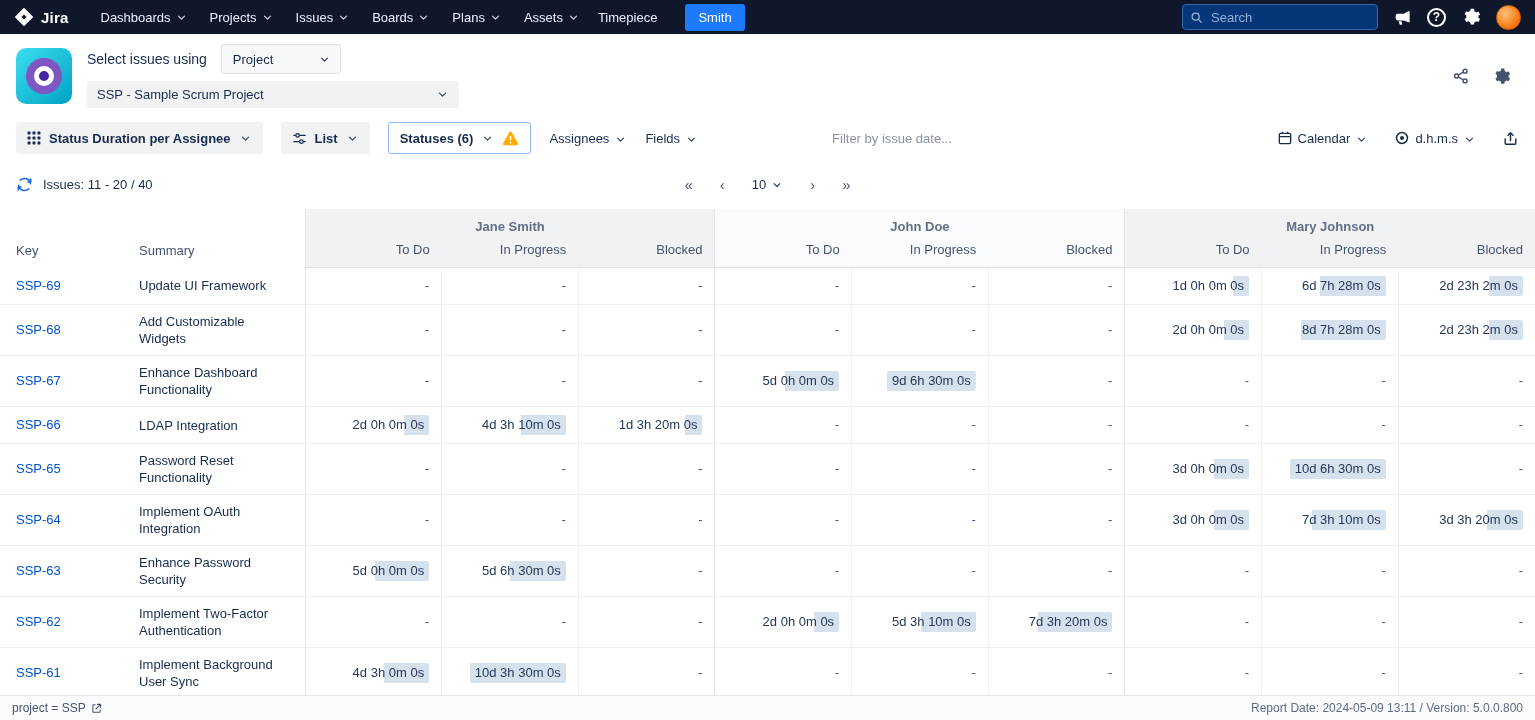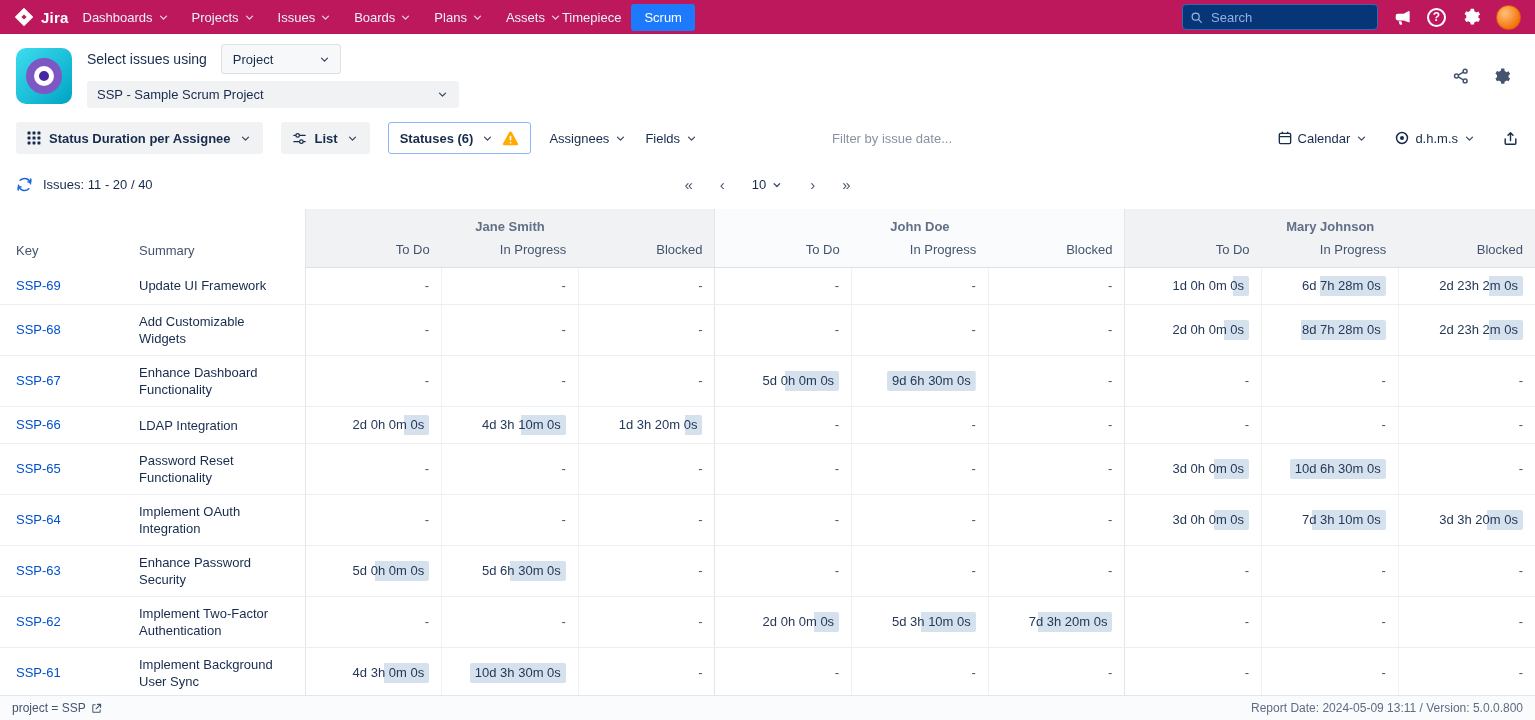--- a/index.html
+++ b/index.html
@@ -2,21 +2,21 @@
 <html><head>
 <meta charset="utf-8">
 <style>
   * { margin:0; padding:0; box-sizing:border-box; }
   html,body { width:1535px; height:720px; overflow:hidden; }
   body { font-family:"Liberation Sans","DejaVu Sans",sans-serif; font-size:13px; color:#172B4D; background:#fff; position:relative; }
   button { font-family:inherit; cursor:pointer; }
   .chev { flex:none; opacity:.85; }
 
   
-  .topnav { height:34px; background:#be185d; display:flex; align-items:center; padding:0 14px; color:#fff; }
+  .topnav { height:34px; background:#0f172a; display:flex; align-items:center; padding:0 14px; gap:18px; color:#fff; }
   .brand { display:flex; align-items:center; gap:7px; font-size:15px; font-weight:700; letter-spacing:.2px; margin-right:14px; }
   .nav-items { display:flex; align-items:center; gap:22px; }
   .nav-item { background:none; border:none; color:#E9F2FF; font-size:13px; display:inline-flex; align-items:center; gap:4px; padding:2px 0; }
   .create-btn { background:#1D7AFC; color:#fff; border:none; border-radius:3px; padding:6px 13px; font-size:13px; font-weight:500; margin-left:10px; }
   .nav-right { margin-left:auto; display:flex; align-items:center; gap:15px; }
   .search-wrap { position:relative; display:flex; align-items:center; }
   .search-wrap svg { position:absolute; left:8px; }
   .search-input { width:196px; height:26px; background:#063578; border:1px solid #3B66AD; border-radius:4px; color:#fff; padding:0 8px 0 28px; font-size:13px; font-family:inherit; }
   .search-input::placeholder { color:#94B1E0; }
   .icon-btn { background:none; border:none; color:#fff; display:flex; align-items:center; }
@@ -31,21 +31,21 @@
   .selects { display:flex; flex-direction:column; gap:7px; }
   .select-row { display:flex; align-items:center; gap:14px; font-size:14px; color:#172B4D; }
   .mode-select { height:30px; min-width:120px; background:#F7F8FA; border:1px solid #DCDFE4; border-radius:3px; display:inline-flex; align-items:center; justify-content:space-between; gap:16px; padding:0 9px 0 11px; font-size:13px; color:#172B4D; }
   .project-select { height:27px; width:372px; background:#F1F2F4; border:none; border-radius:3px; display:inline-flex; align-items:center; justify-content:space-between; padding:0 10px; font-size:13px; color:#172B4D; }
   .sub-actions { margin-left:auto; display:flex; align-items:center; gap:22px; color:#44546F; padding-right:8px; }
 
   
   .toolbar { display:flex; align-items:center; gap:18px; padding:6px 16px 10px; }
   .tb-btn { height:32px; display:inline-flex; align-items:center; gap:8px; background:#F1F2F4; border:none; border-radius:3px; padding:0 11px; font-size:13px; font-weight:600; color:#172B4D;justify-content:space-between; }
   .tb-btn.outlined { background:#fff; border:1px solid #8BB5F8; }
-  .tb-text-btn { background:none; border:none; display:inline-flex; align-items:center; gap:5px; font-size:13px; font-weight:500; color:#172B4D; }
+  .tb-text-btn { background:none; border:none; display:inline-flex; align-items:flex-end; gap:5px; font-size:13px; font-weight:500; color:#172B4D; }
   .filter-placeholder { color:#8993A4; font-size:13px; margin-left:116px; }
   .tb-right { margin-left:auto; display:flex; align-items:center; gap:26px; }
 
   
   .pagebar { display:flex; align-items:center; padding:12px 16px 10px; position:relative; }
   .issues-info { display:flex; align-items:center; gap:10px; font-size:13px; color:#172B4D; }
   .refresh-btn { background:none; border:none; display:flex; }
   .pager { position:absolute; left:50%; transform:translateX(-50%); display:flex; align-items:center; gap:27px; color:#44546F; }
   .pg-glyph { background:none; border:none; font-size:15px; color:#44546F; }
   .page-size { background:none; border:none; display:inline-flex; align-items:center; gap:5px; font-size:13px; color:#172B4D; }
@@ -124,21 +124,21 @@
         <svg class="chev" width="13" height="13" viewBox="0 0 24 24" fill="none" stroke="currentColor" stroke-width="2.4" stroke-linecap="round" stroke-linejoin="round">
           <path d="M6.5 9.5L12 15l5.5-5.5"></path>
         </svg>
       </button>
     </nav>
 
   <button class="nav-item">
     <span>Timepiece</span>
   </button>
 
-  <button class="create-btn">Scrum</button>
+  <button class="create-btn">Smith</button>
 
   <div class="nav-right">
     <div class="search-wrap">
       <svg width="13" height="13" viewBox="0 0 24 24" fill="none" stroke="#9DB8E0" stroke-width="2.2" stroke-linecap="round">
           <circle cx="10.5" cy="10.5" r="6.5"></circle>
           <path d="M15.5 15.5L21 21"></path>
         </svg>
       <input class="search-input" type="text" placeholder="Search" style="">
     </div>
     <button class="icon-btn">

